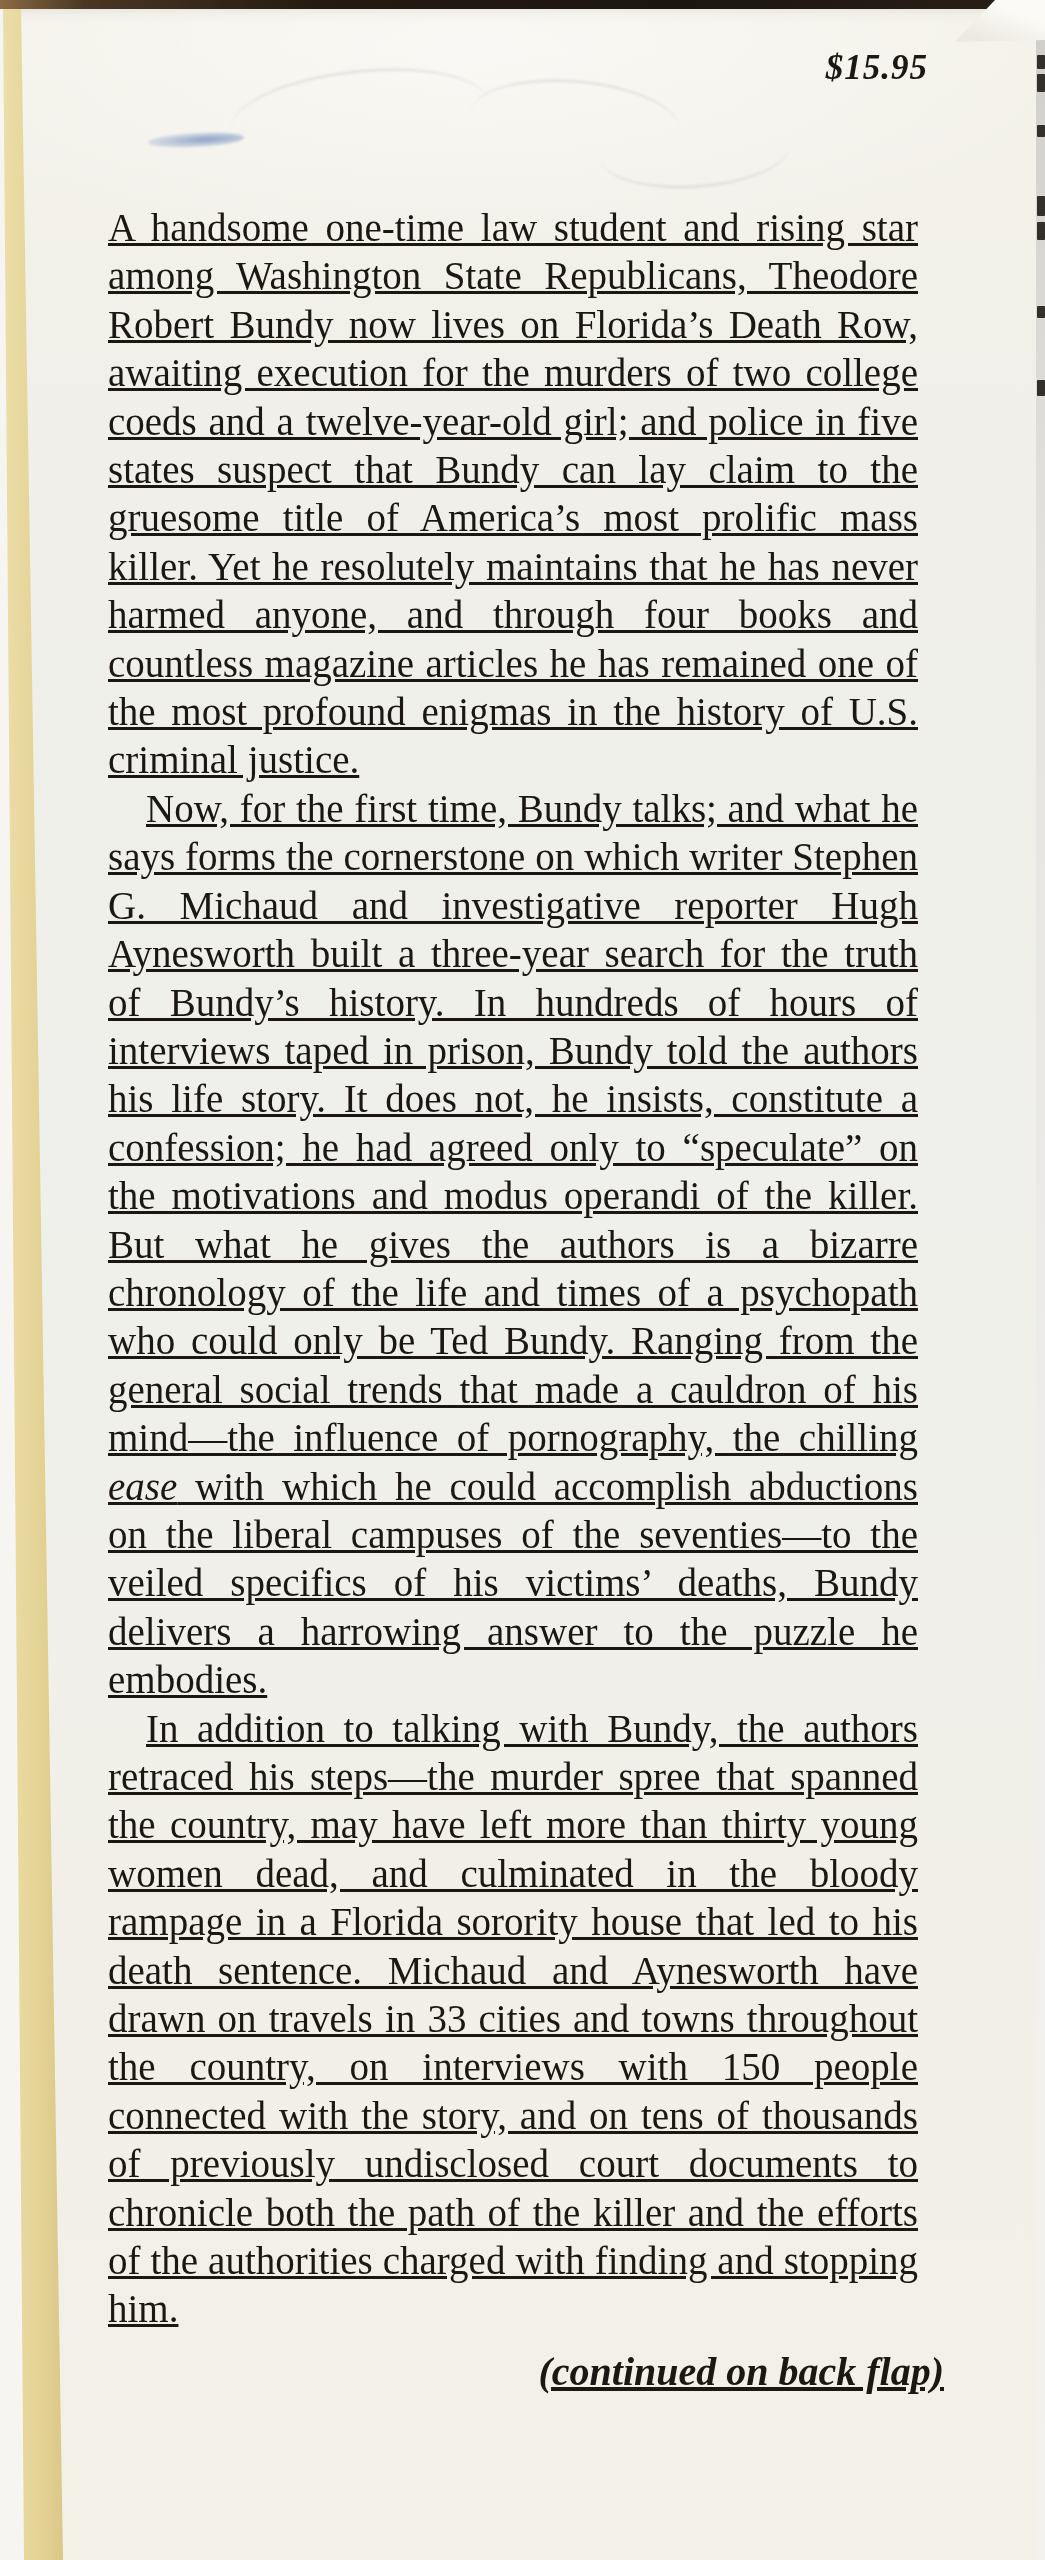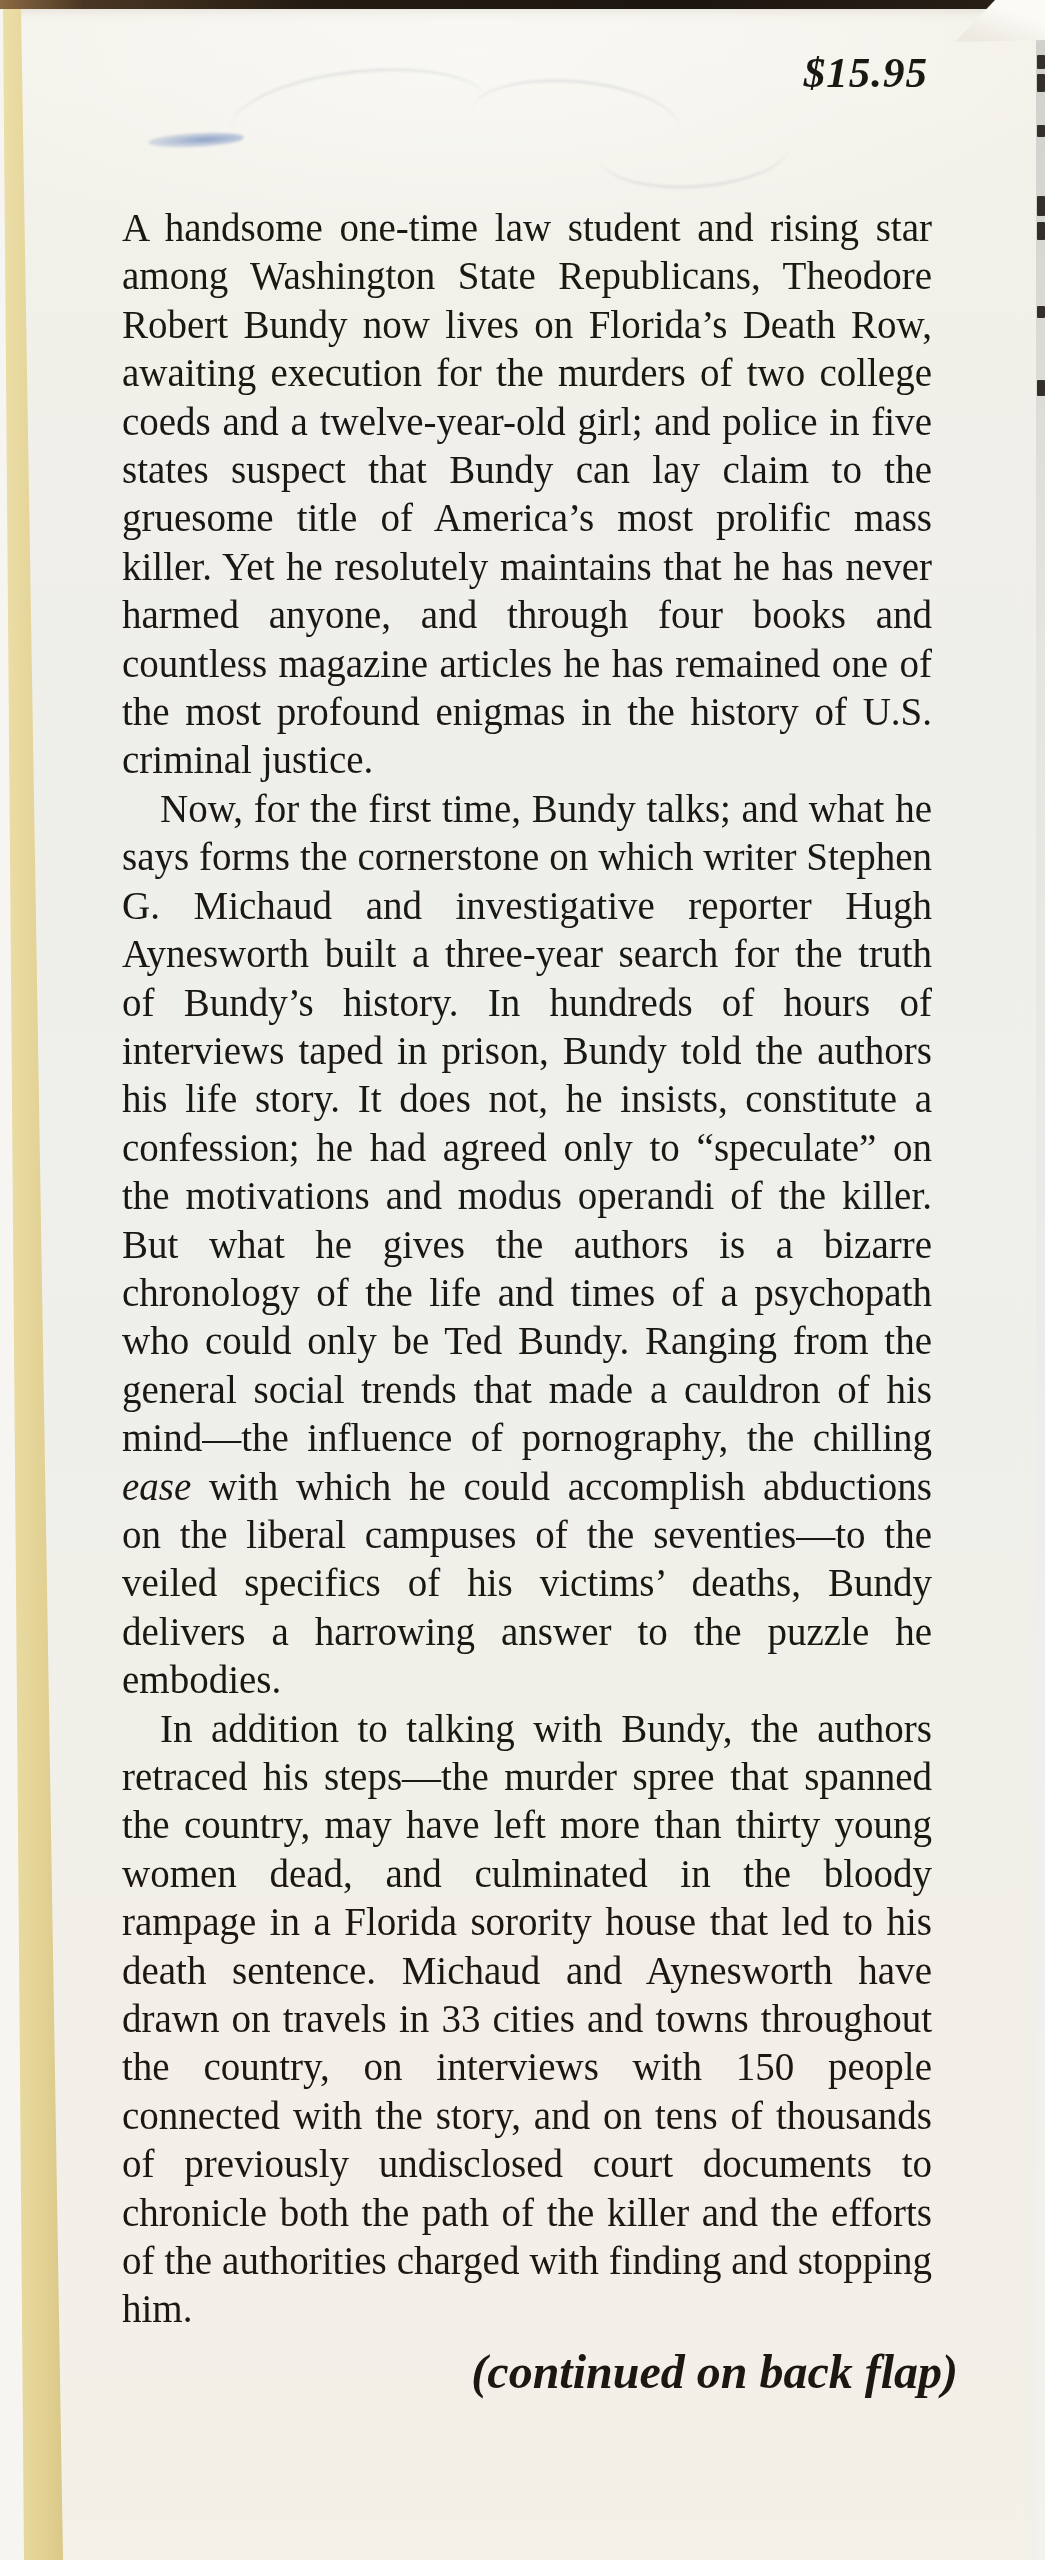--- a/index.html
+++ b/index.html
@@ -95,52 +95,53 @@
   .pencil-b { left: 470px; top: 80px;  width: 210px; height: 80px; border-top-width: 3px; transform: rotate(5deg);  filter: blur(1px); }
   .pencil-c { left: 600px; top: 115px; width: 190px; height: 70px; border-bottom-width: 3px; transform: rotate(-4deg); filter: blur(1.2px); }
 
   
   .price {
     position: absolute;
     top: 48px;
     right: 117px;
     font-style: italic;
     font-weight: 700;
-    font-size: 43px;
+    font-size: 35px;
     letter-spacing: 1px;
     color: var(--text, #1b1713);
     z-index: 6;
   }
 
   
   .flap-text {
     position: absolute;
-    left: 122px;
+    left: 108px;
     top: 204px;
     width: 810px;
     font-size: 39px;
     line-height: 48.4px;
     color: var(--text, #1b1713);
     text-align: justify;
     z-index: 6;
+    text-decoration: underline;
   }
   .flap-para {
     margin: 0;
     hyphens: none;
   }
   .flap-para.indent {
     text-indent: 38px;
   }
 
   .continued {
     margin: 14px -26px 0 0;
     text-align: right;
     font-style: italic;
     font-weight: 700;
-    font-size: 48px;
+    font-size: 40px;
   }
 </style>
 </head>
 <body>
 
 <div class="paper"></div>
 <div class="jacket-fold"></div>
 <div class="top-edge"></div>
 <div class="corner-dogear"></div>
 <div class="right-edge"></div>

